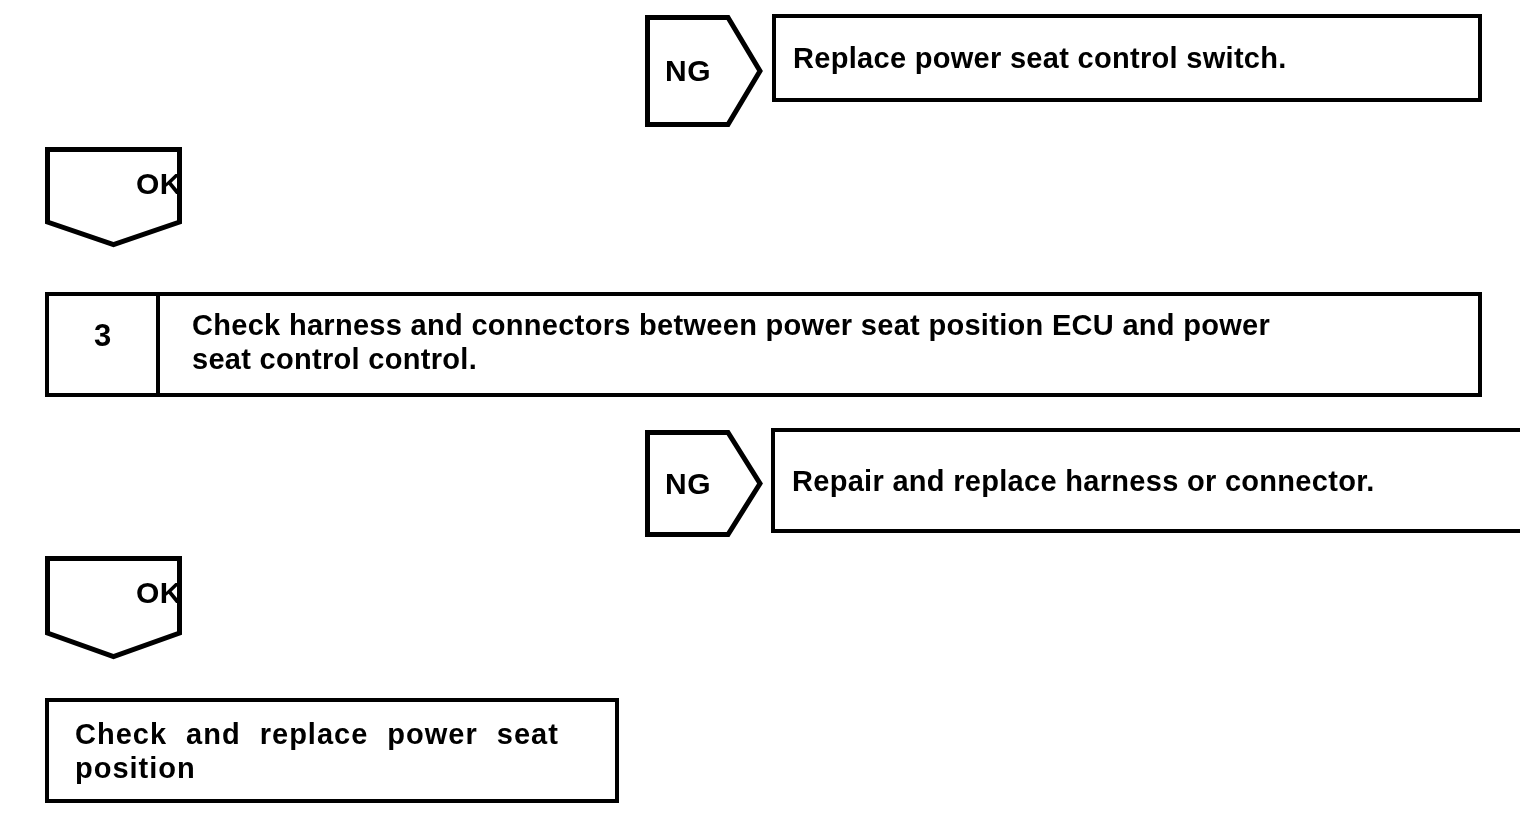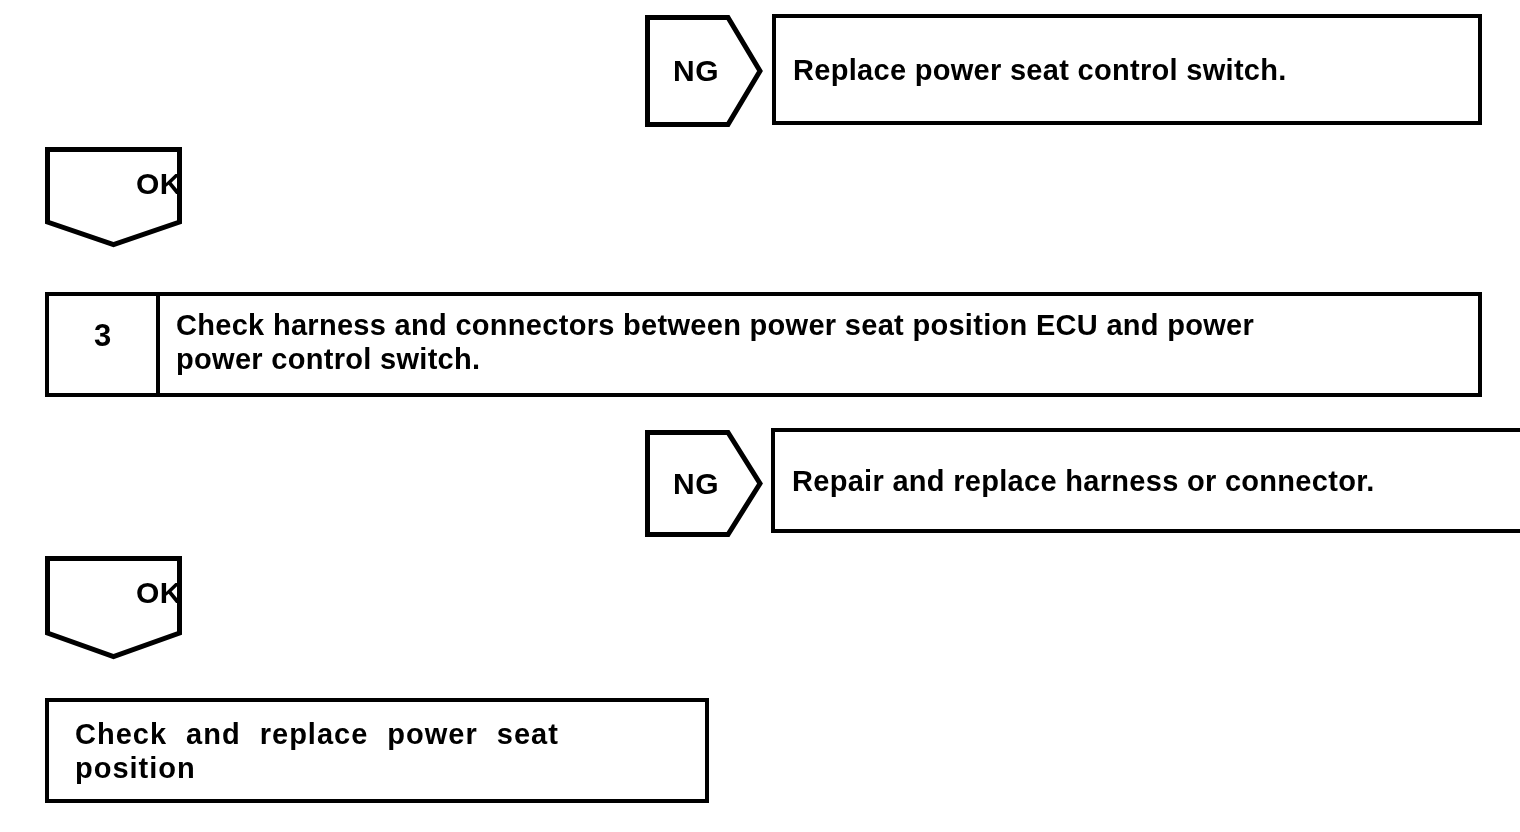--- a/index.html
+++ b/index.html
@@ -25,23 +25,23 @@
   }
   .shape .lbl {
     position: absolute;
     font-size: 30px;
     line-height: 1;
     letter-spacing: 0.5px;
   }
   .ng .lbl {
     left: 0;
     width: 86px;
+    text-align: center;
     top: 50%;
     transform: translateY(-50%);
-    padding-left: 28px;
   }
   .ok .lbl {
     left: 0;
     right: 0;
     text-align: right;
     top: 22px;
   }
   .box {
     position: absolute;
     box-sizing: border-box;
@@ -66,21 +66,21 @@
     flex: 0 0 111px;
     border-right: 4px solid #000000;
     display: flex;
     align-items: center;
     justify-content: center;
     font-size: 31px;
     padding-bottom: 18px;
     box-sizing: border-box;
   }
   .step-text {
-    padding: 12px 10px 0 16px;
+    padding: 12px 10px 0 32px;
     letter-spacing: 0.3px;
   }
   .final-box {
     padding: 15px 10px 0 26px;
   }
   .final-box .justified {
     word-spacing: 10px;
     letter-spacing: 1px;
   }
 </style>
@@ -91,38 +91,38 @@
 
   <div class="shape ng" style="left:645px; top:15px; width:118px; height:112px;">
     <span>
       <svg width="118" height="112" viewBox="0 0 118 112">
         <polygon points="2.5,2.5 83,2.5 115,56 83,109.5 2.5,109.5" fill="#ffffff" stroke="#000000" stroke-width="5"></polygon>
       </svg>
     </span>
     <span class="lbl">NG</span>
   </div>
 
-  <div class="box result-box" style="left:772px; top:14px; width:710px; height:111px;">
+  <div class="box result-box" style="left:772px; top:14px; width:710px; height:88px;">
     <span class="txt">Replace power seat control switch.</span>
   </div>
 
   <div class="shape ok" style="left:45px; top:147px; width:137px; height:101px;">
     <span>
       <svg width="137" height="101" viewBox="0 0 137 101">
         <polygon points="2.5,2.5 134.5,2.5 134.5,75 68.5,97.5 2.5,75" fill="#ffffff" stroke="#000000" stroke-width="5"></polygon>
       </svg>
     </span>
     <span class="lbl">OK</span>
   </div>
 
   <div class="box step-box" style="left:45px; top:292px; width:1437px; height:105px;">
     <div class="step-num">3</div>
     <div class="step-text">
       <div>Check harness and connectors between power seat position ECU and power</div>
-      <div>power control switch.</div>
+      <div>seat control control.</div>
     </div>
   </div>
 
   <div class="shape ng" style="left:645px; top:430px; width:118px; height:107px;">
     <span>
       <svg width="118" height="107" viewBox="0 0 118 107">
         <polygon points="2.5,2.5 83,2.5 115,53.5 83,104.5 2.5,104.5" fill="#ffffff" stroke="#000000" stroke-width="5"></polygon>
       </svg>
     </span>
     <span class="lbl">NG</span>
@@ -134,17 +134,17 @@
 
   <div class="shape ok" style="left:45px; top:556px; width:137px; height:104px;">
     <span>
       <svg width="137" height="104" viewBox="0 0 137 104">
         <polygon points="2.5,2.5 134.5,2.5 134.5,77 68.5,100.5 2.5,77" fill="#ffffff" stroke="#000000" stroke-width="5"></polygon>
       </svg>
     </span>
     <span class="lbl">OK</span>
   </div>
 
-  <div class="box final-box" style="left:45px; top:698px; width:664px; height:105px;">
+  <div class="box final-box" style="left:45px; top:698px; width:574px; height:105px;">
     <div class="justified">Check and replace power seat position</div>
   </div>
 
 </div>
 
 </body></html>

